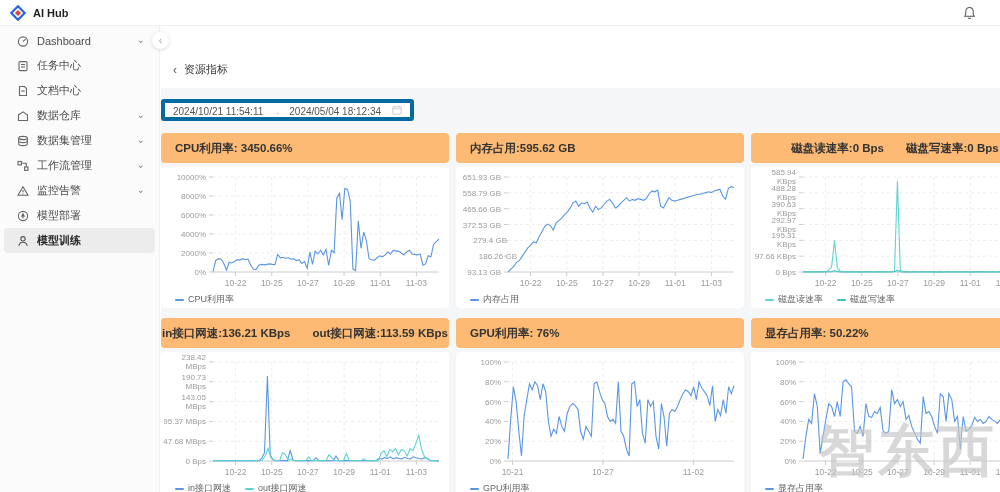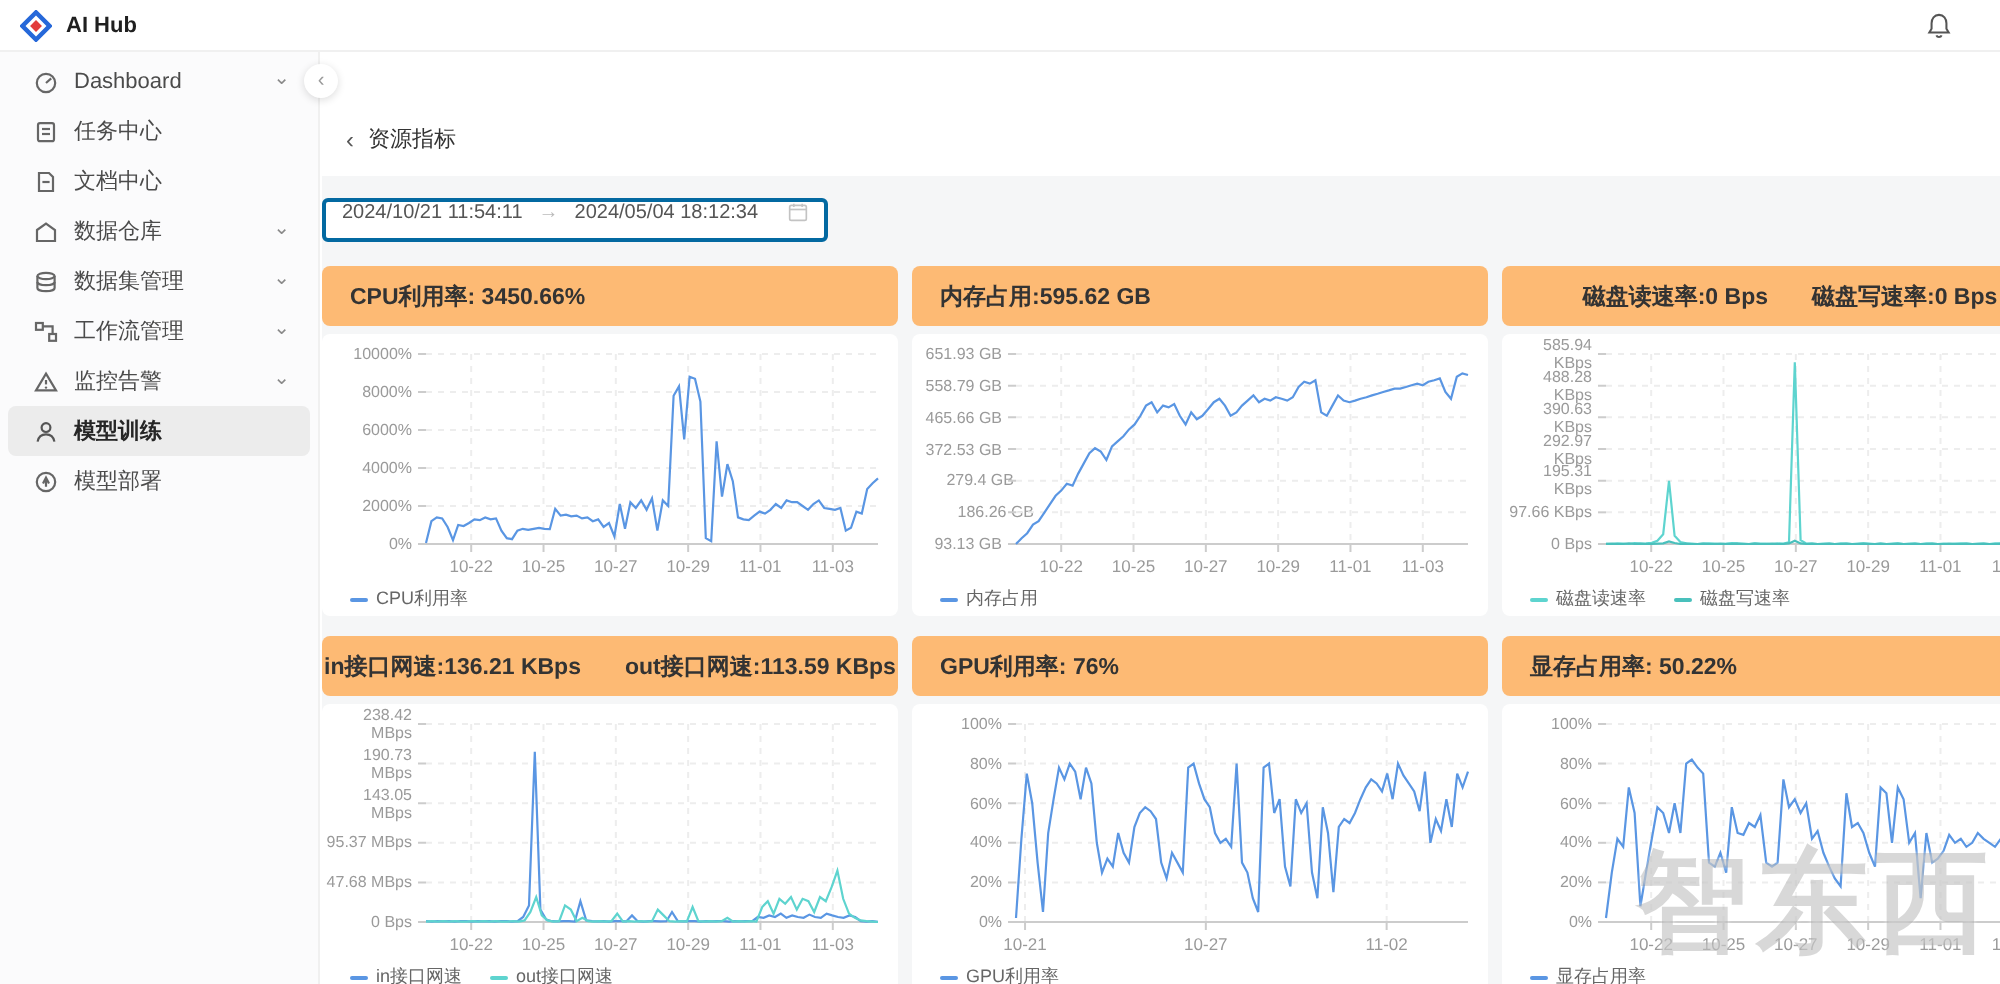--- a/index.html
+++ b/index.html
@@ -27,21 +27,21 @@
     display:flex; align-items:center; justify-content:center; z-index:6; cursor:pointer; }
 
   
   .main-bg { position:absolute; left:161px; top:26px; width:839px; height:466px; background:#fff; }
   .content-bg { position:absolute; left:161px; top:88px; width:839px; height:404px; background:#f5f6f7; }
   .breadcrumb { position:absolute; left:173px; top:62px; display:flex; align-items:center; gap:7px;
     font-size:11px; color:#333; z-index:3; }
   .breadcrumb .back { color:#555; font-size:12px; cursor:pointer; }
 
   .datepicker { position:absolute; left:161px; top:99px; width:253px; height:22px; background:#fff;
-    border:2px solid #0369a1; border-radius:3px; display:flex; align-items:flex-start; gap:8px;
+    border:4px solid #0369a1; border-radius:3px; display:flex; align-items:flex-end; gap:8px;
     padding:0 8px; font-size:10px; color:#555; z-index:3; cursor:pointer; }
   .datepicker .arrow { color:#bbb; }
   .datepicker .cal { margin-left:auto; color:#c3c3c3; font-size:10px; }
 
   
   .card { position:absolute; width:288px; z-index:2; }
   .card-title { height:30px; background:#fdba74; border-radius:4px; display:flex; align-items:center;
     gap:22px; padding:0 14px; font-size:11.5px; font-weight:bold; color:#333; white-space:nowrap; }
   .card-title.center { justify-content:center; }
   .chart-box { position:relative; margin-top:4px; background:#fff; border-radius:4px; overflow:hidden; }
@@ -127,33 +127,33 @@
     </div>
     <div class="side-item">
       <span class="side-icon"><svg width="12" height="12" viewBox="0 0 12 12">
           <path d="M6 1.8 L11 10.2 H1 Z" fill="none" stroke="#666" stroke-width="1.1"></path>
           <line x1="6" y1="5" x2="6" y2="7.2" stroke="#666" stroke-width="1.1"></line>
           <circle cx="6" cy="8.8" r=".6" fill="#666"></circle>
         </svg></span>
       <span class="lbl">监控告警</span>
       <span class="chev">⌄</span>
     </div>
+    <div class="side-item">
+      <span class="side-icon"><svg width="12" height="12" viewBox="0 0 12 12">
+          <circle cx="6" cy="6" r="4.6" fill="none" stroke="#666" stroke-width="1.1"></circle>
+          <path d="M4.5 6.8 L6 3.8 L7.5 6.8 M6 4.5 V8.4" fill="none" stroke="#666" stroke-width="1.1"></path>
+        </svg></span>
+      <span class="lbl">模型部署</span>
+    </div>
     <div class="side-item selected">
       <span class="side-icon"><svg width="12" height="12" viewBox="0 0 12 12">
           <circle cx="6" cy="3.8" r="2.2" fill="none" stroke="#555" stroke-width="1.1"></circle>
           <path d="M1.8 10.8 c.5-2.6 2.2-3.6 4.2-3.6 s3.7 1 4.2 3.6" fill="none" stroke="#555" stroke-width="1.1"></path>
         </svg></span>
       <span class="lbl">模型训练</span>
-    </div>
-    <div class="side-item">
-      <span class="side-icon"><svg width="12" height="12" viewBox="0 0 12 12">
-          <circle cx="6" cy="6" r="4.6" fill="none" stroke="#666" stroke-width="1.1"></circle>
-          <path d="M4.5 6.8 L6 3.8 L7.5 6.8 M6 4.5 V8.4" fill="none" stroke="#666" stroke-width="1.1"></path>
-        </svg></span>
-      <span class="lbl">模型部署</span>
     </div>
   </div>
 <div class="collapse-btn">‹</div>
 
 <div class="main-bg"></div>
 <div class="content-bg"></div>
 
 <div class="breadcrumb">
   <span class="back">‹</span>
   <span>资源指标</span>

